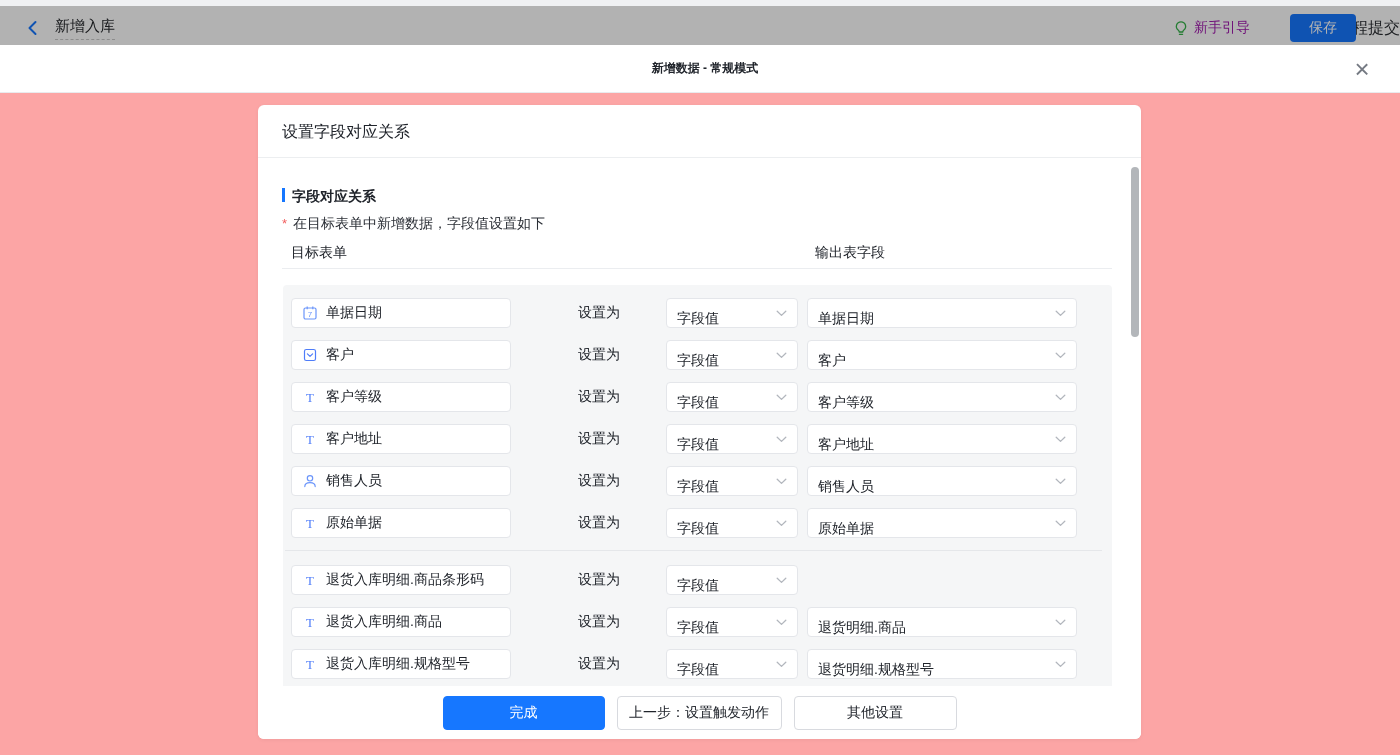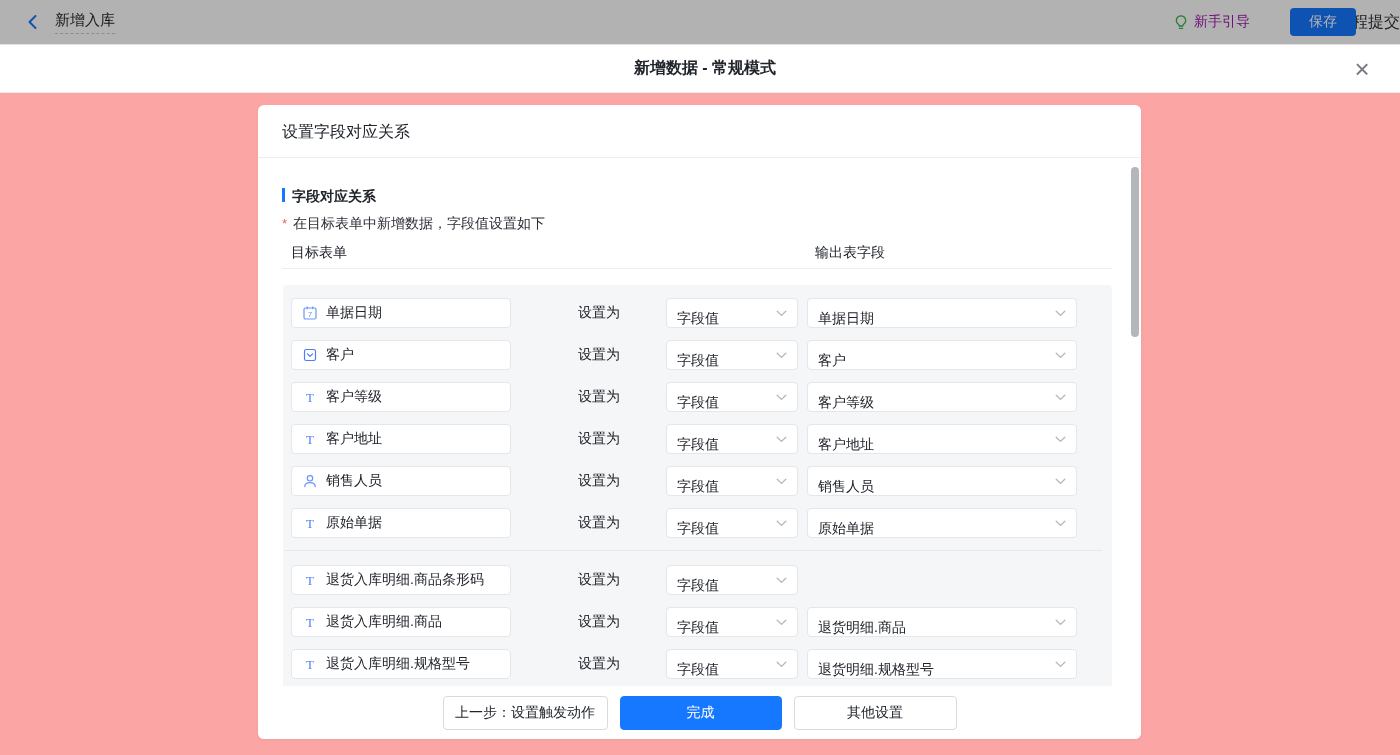--- a/index.html
+++ b/index.html
@@ -4,21 +4,21 @@
 <style>
   * { margin:0; padding:0; box-sizing:border-box; }
   html,body { width:1400px; height:755px; overflow:hidden; }
   body {
     font-family:"Liberation Sans","DejaVu Sans",sans-serif;
     background:#f0f1f3; color:#20242b; position:relative;
   }
 
   
   .topbar {
-    position:absolute; left:0; top:0; width:1400px; height:45px;
+    position:absolute; left:0; top:6px; width:1400px; height:45px;
     background:#ffffff; border-bottom:1px solid #e2e2e2;
     display:flex; align-items:center;
   }
   .topbar::after { 
     content:""; position:absolute; inset:0; background:rgba(0,0,0,.30); pointer-events:none;
   }
   .tb-left { display:flex; align-items:center; margin-left:24px; }
   .back-btn { display:flex; align-items:center; cursor:pointer; margin-right:13px; }
   .flow-name {
     font-size:15px; color:#26282c; padding-bottom:3px;
@@ -34,21 +34,21 @@
     width:66px; height:28px; background:#1677ff; color:#fff; border:none;
     border-radius:4px; font-size:14px; cursor:pointer; font-family:inherit;
   }
 
   
   .modal-header {
     position:absolute; left:0; top:45px; width:1400px; height:48px;
     background:#fff; border-bottom:1px solid #e9ebee;
     display:flex; align-items:center; justify-content:center;
   }
-  .modal-title { font-size:16px; font-weight:600; color:#20242b;margin-left:10px; }
+  .modal-title { font-size:12px; font-weight:600; color:#20242b;margin-left:10px; }
   .modal-close {
     position:absolute; right:24px; top:10px; width:28px; height:28px;
     font-size:26px; font-weight:300; color:#757a83; line-height:26px;
     text-align:center; cursor:pointer; background:none; border:none; font-family:inherit;
   }
 
   
   .modal-body { position:absolute; left:0; top:93px; width:1400px; height:726px; background:#fca5a5; }
   .card {
     position:absolute; left:258px; top:12px; width:883px; height:634px;
@@ -402,18 +402,18 @@
                 </svg>
               </span>
             </div>
           </div>
         </div>
     </div>
 
     <div class="scroll-thumb"></div>
 
     <div class="card-footer">
+      <button class="btn btn-done">完成</button>
       <button class="btn btn-outline btn-prev">上一步：设置触发动作</button>
-      <button class="btn btn-done">完成</button>
       <button class="btn btn-outline btn-other">其他设置</button>
     </div>
   </div>
 </div>
 
 </body></html>

